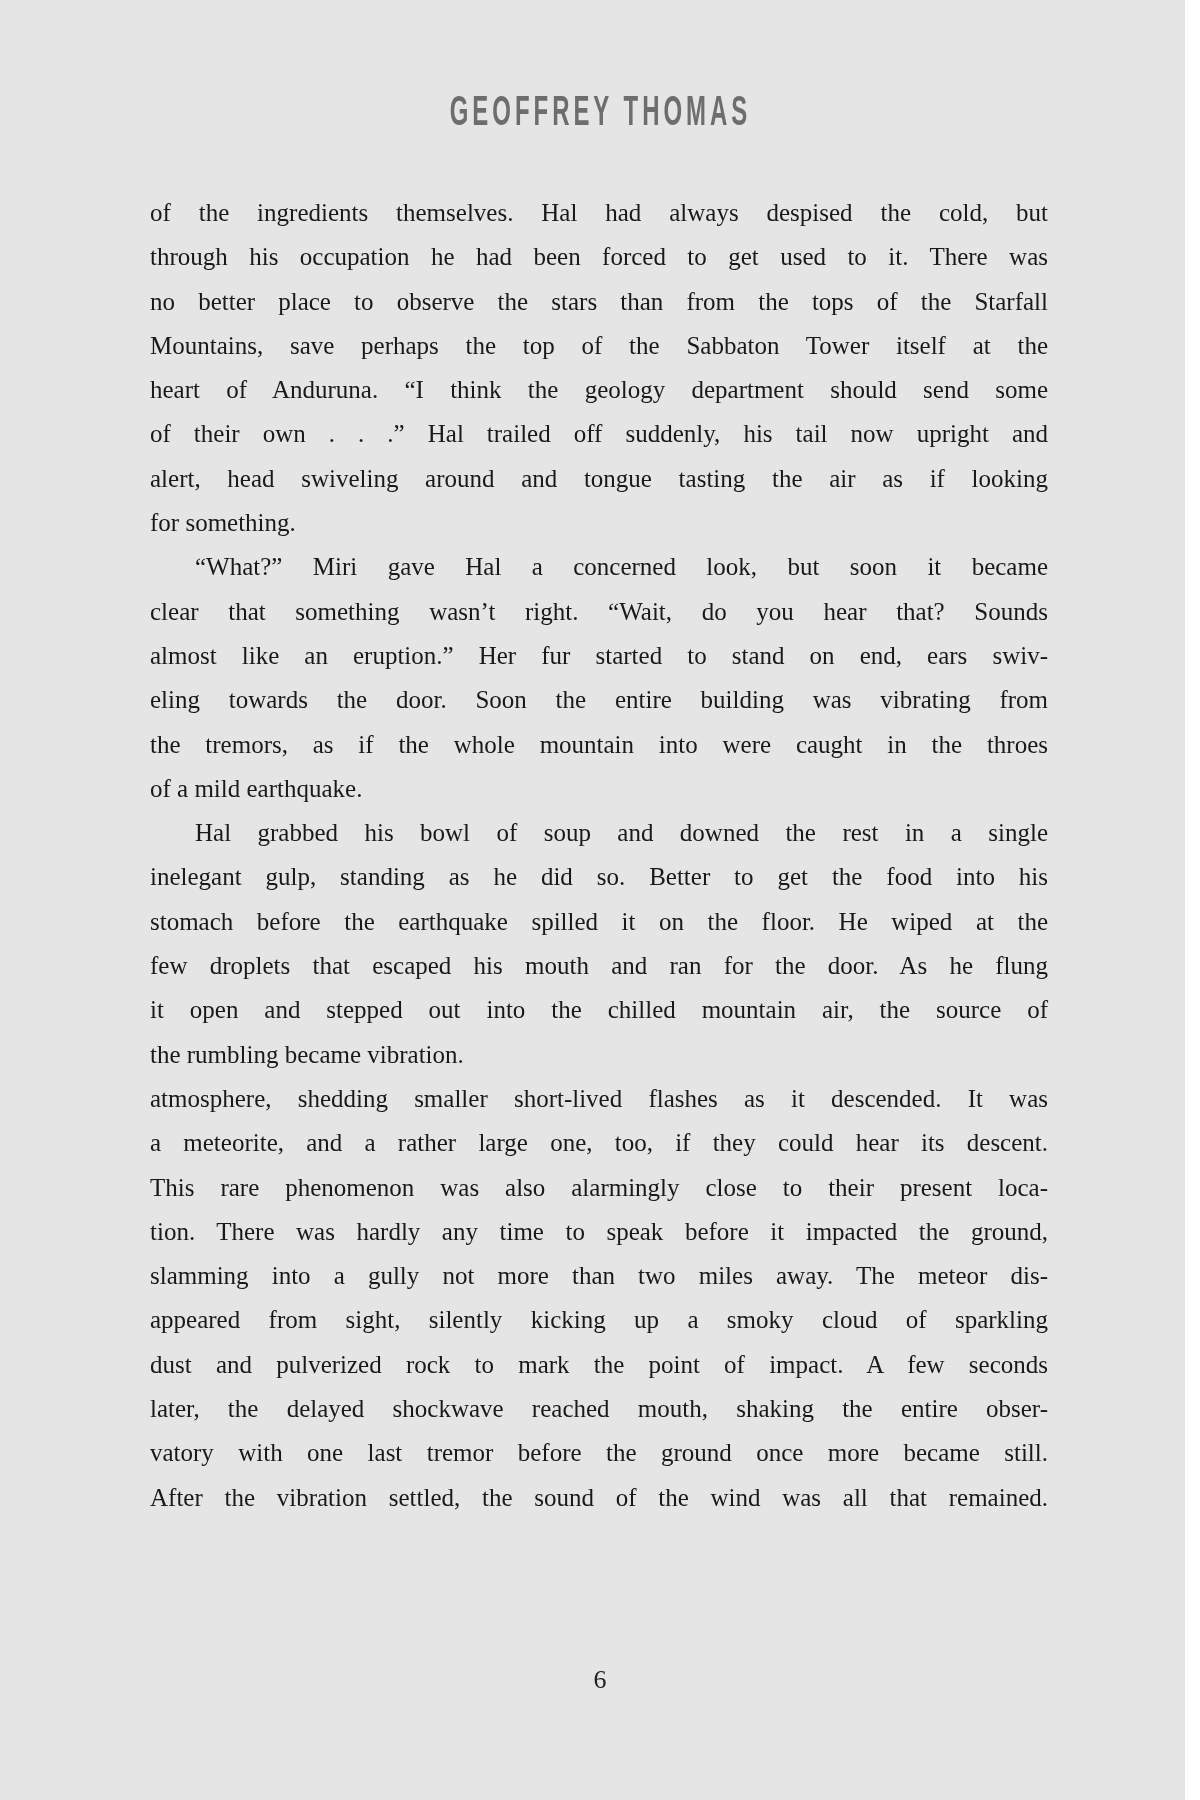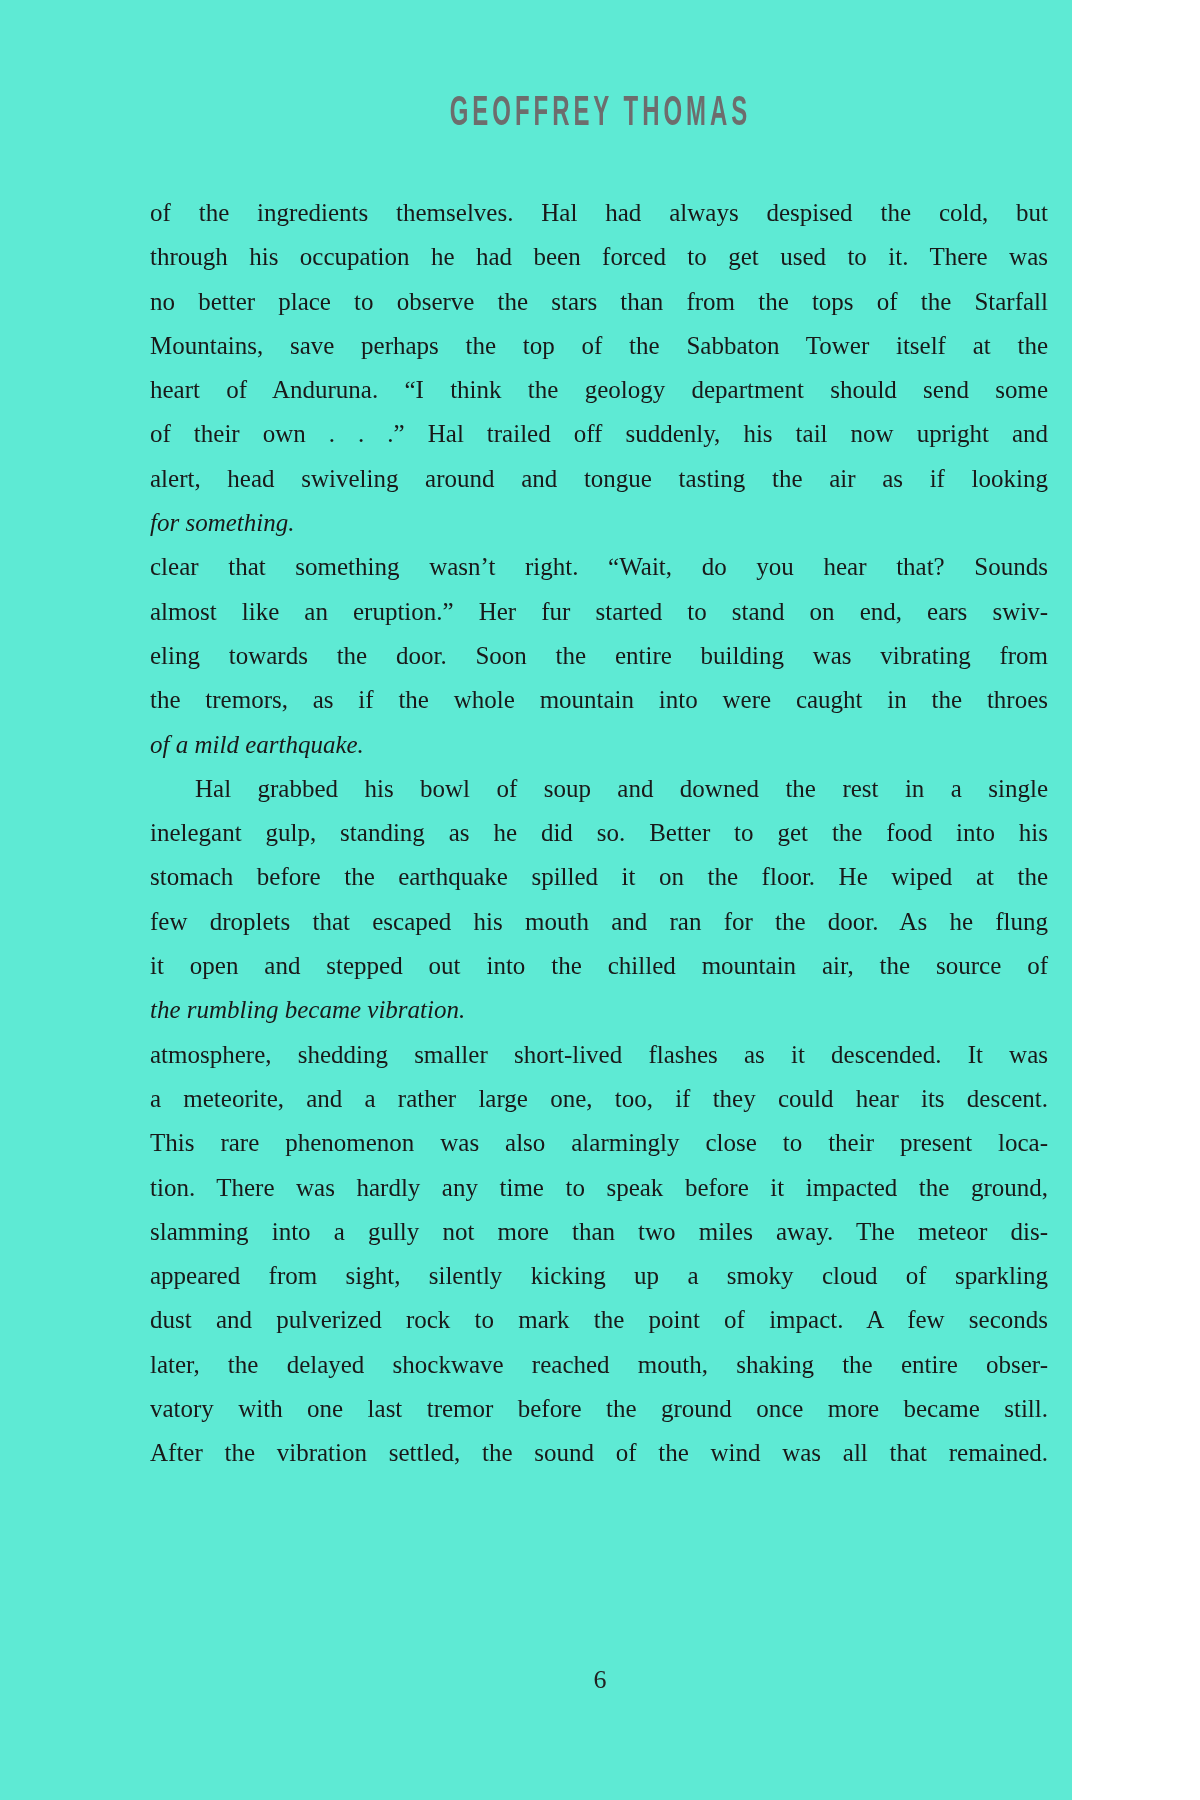--- a/index.html
+++ b/index.html
@@ -2,23 +2,23 @@
 <html><head>
 <meta charset="utf-8">
 <style>
   html, body {
     margin: 0;
     padding: 0;
     background: #ffffff;
   }
   .page {
     position: relative;
-    width: 1072px;
+    width: 1185px;
     height: 1800px;
-    background: #5eead4;
+    background: #e5e5e5;
     overflow: hidden;
     font-family: "Liberation Serif", serif;
   }
   .running-head-wrap {
     position: absolute;
     top: 87px;
     left: 0;
     width: 1200px;
     text-align: center;
   }
@@ -41,21 +41,20 @@
     font-size: 25px;
     line-height: 44.3px;
     color: #191919;
   }
   .line {
     text-align: justify;
     text-align-last: justify;
   }
   .line.para-end {
     text-align-last: left;
-    font-style: italic;
   }
   .line.indent {
     text-indent: 45px;
   }
   .folio {
     position: absolute;
     top: 1665px;
     left: 0;
     width: 1200px;
     text-align: center;
@@ -76,20 +75,21 @@
         <div class="line">of the ingredients themselves. Hal had always despised the cold, but</div>
         <div class="line">through his occupation he had been forced to get used to it. There was</div>
         <div class="line">no better place to observe the stars than from the tops of the Starfall</div>
         <div class="line">Mountains, save perhaps the top of the Sabbaton Tower itself at the</div>
         <div class="line">heart of Anduruna. “I think the geology department should send some</div>
         <div class="line">of their own . . .” Hal trailed off suddenly, his tail now upright and</div>
         <div class="line">alert, head swiveling around and tongue tasting the air as if looking</div>
         <div class="line para-end">for something.</div>
       </div>
       <div class="paragraph">
+        <div class="line indent">“What?” Miri gave Hal a concerned look, but soon it became</div>
         <div class="line">clear that something wasn’t right. “Wait, do you hear that? Sounds</div>
         <div class="line">almost like an eruption.” Her fur started to stand on end, ears swiv-</div>
         <div class="line">eling towards the door. Soon the entire building was vibrating from</div>
         <div class="line">the tremors, as if the whole mountain into were caught in the throes</div>
         <div class="line para-end">of a mild earthquake.</div>
       </div>
       <div class="paragraph">
         <div class="line indent">Hal grabbed his bowl of soup and downed the rest in a single</div>
         <div class="line">inelegant gulp, standing as he did so. Better to get the food into his</div>
         <div class="line">stomach before the earthquake spilled it on the floor. He wiped at the</div>

